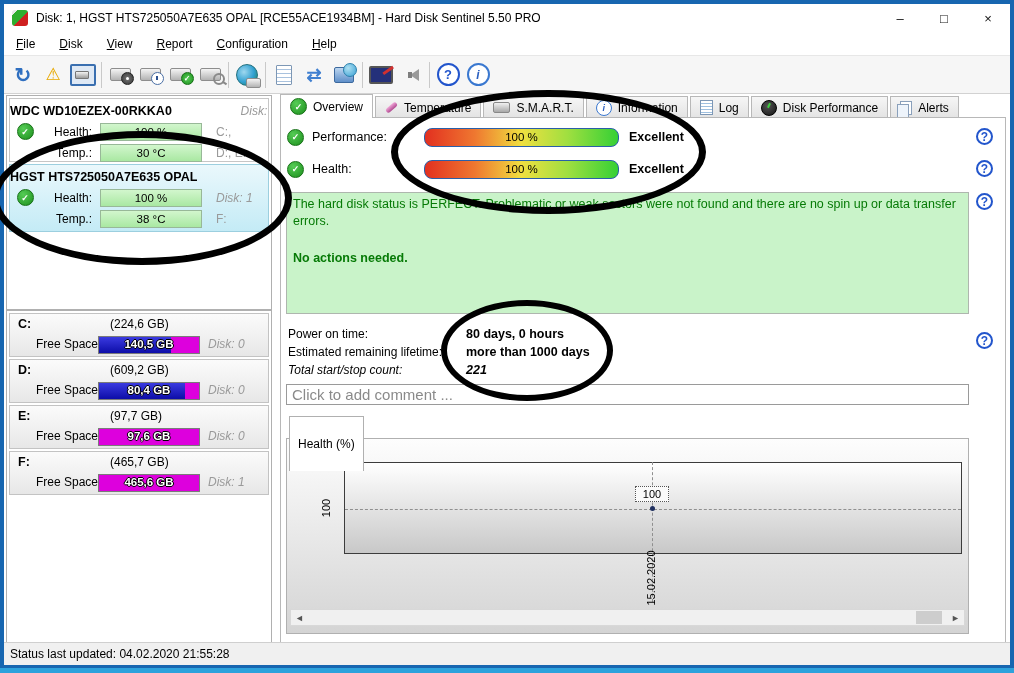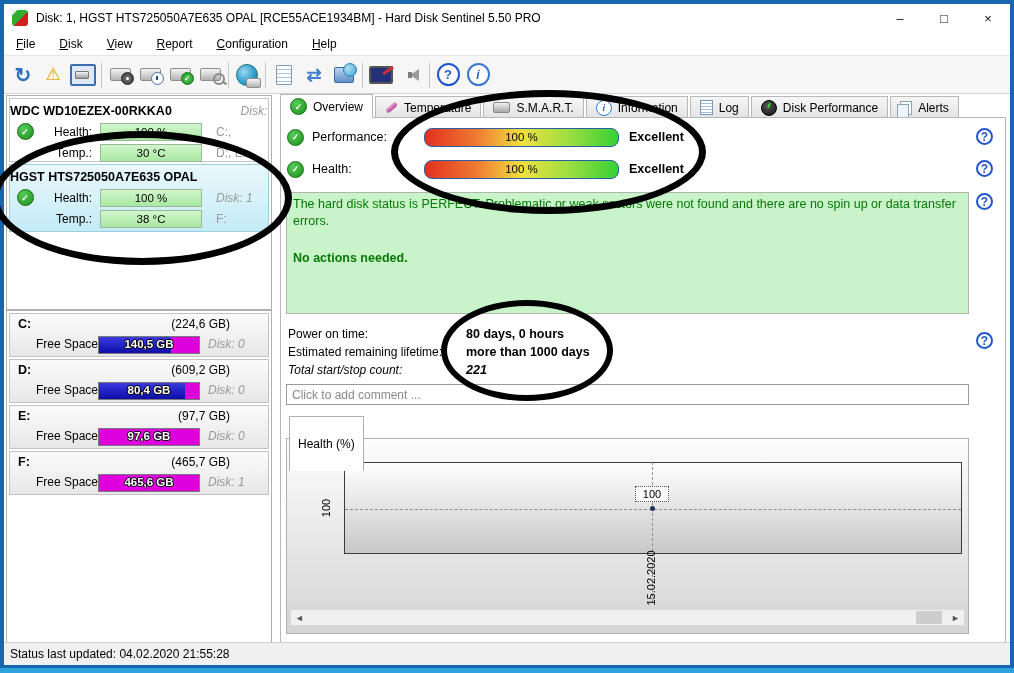--- a/index.html
+++ b/index.html
@@ -67,21 +67,21 @@
   .de-label{width:52px;text-align:right;font-size:12px;}
   .mini-bar{margin-left:8px;width:100px;height:16px;background:linear-gradient(#d2f6cd,#a9e8a2);border:1px solid #98b898;
             display:flex;align-items:center;justify-content:center;font-size:11.5px;}
   .de-note{margin-left:14px;color:#9a9a9a;font-size:12px;}
   .de-note.it{font-style:italic;}
 
   .part-list{position:absolute;left:2px;top:306px;width:266px;height:333px;background:#fff;border:1px solid #b0b0b0;box-sizing:border-box;}
   .part-entry{position:relative;margin:2px;height:44px;border:1px solid #c3c3c3;background:linear-gradient(#fbfbfb,#e7e7e7);box-sizing:border-box;}
   .pe-r1{position:relative;height:21px;}
   .pe-letter{position:absolute;left:8px;top:3px;font-weight:bold;font-size:12.5px;}
-  .pe-size{position:absolute;left:100px;top:3px;width:120px;text-align:right;font-size:12px;}
+  .pe-size{position:absolute;left:100px;top:3px;width:120px;text-align:left;font-size:12px;}
   .pe-r2{position:relative;height:21px;}
   .pe-free-label{position:absolute;left:26px;top:2px;font-size:12px;}
   .pbar{position:absolute;left:88px;top:1px;width:100px;height:16px;background:#dd00dd;border:1px solid #7a7a7a;overflow:hidden;}
   .pbar-used{position:absolute;left:0;top:0;bottom:0;background:linear-gradient(#3a3ae0,#0d0da8);}
   .pbar-text{position:absolute;left:0;right:0;top:1px;text-align:center;color:#fff;font-weight:bold;font-size:11.5px;
              text-shadow:-1px 0 0 #000,1px 0 0 #000,0 -1px 0 #000,0 1px 0 #000;}
   .pe-note{position:absolute;left:198px;top:2px;color:#9a9a9a;font-style:italic;font-size:12px;}
 
   
   .tabbar{position:absolute;left:276px;top:91px;height:23px;display:flex;align-items:flex-end;}
@@ -114,21 +114,21 @@
            font-weight:bold;font-size:12px;display:flex;align-items:center;justify-content:center;box-sizing:border-box;}
   .green-box{position:absolute;left:5px;top:74px;width:683px;height:122px;background:#c9f3c9;border:1px solid #aeb6ae;
              box-sizing:border-box;padding:3px 6px;color:#067a06;font-size:12.5px;line-height:1.35;}
   .green-box .action{margin-top:20px;font-weight:bold;}
   .info-row{position:absolute;left:7px;height:18px;display:flex;font-size:12px;}
   .info-row .lbl{width:178px;}
   .info-row .val{font-weight:bold;font-size:12.5px;}
   .repeat-btn{position:absolute;left:578px;top:212px;width:110px;height:24px;background:linear-gradient(#f7f7f7,#dcdcdc);
               border:1px solid #3c3c3c;border-radius:3px;display:flex;align-items:center;justify-content:center;font-size:12px;}
   .comment-input{position:absolute;left:5px;top:266px;width:683px;height:21px;border:1px solid #9a9a9a;box-sizing:border-box;
-                 font-family:"Liberation Sans",sans-serif;font-size:12px;padding:0 5px;color:#0369a1;background:#fff;}
+                 font-family:"Liberation Sans",sans-serif;font-size:15px;padding:0 5px;color:#0369a1;background:#fff;}
   .comment-input::placeholder{color:#8a8a8a;opacity:1;}
 
   
   .chart-tab{position:absolute;left:8px;top:298px;height:22px;padding:16px 8px;background:#fff;border:1px solid #b0b0b0;border-bottom:none;
              display:flex;align-items:center;font-size:12px;z-index:4;}
   .chart-panel{position:absolute;left:5px;top:320px;width:683px;height:196px;background:linear-gradient(#fdfdfd,#d4d4d4);
                border:1px solid #b0b0b0;box-sizing:border-box;}
   .floppy{position:absolute;left:8px;top:6px;width:17px;height:17px;background:#6f5fc6;border:1px solid #4a3fa0;border-radius:2px;}
   .floppy::before{content:"";position:absolute;left:4px;top:1px;width:8px;height:6px;background:#e8e8f4;}
   .floppy::after{content:"";position:absolute;left:3px;bottom:1px;width:10px;height:6px;background:#fff;}

